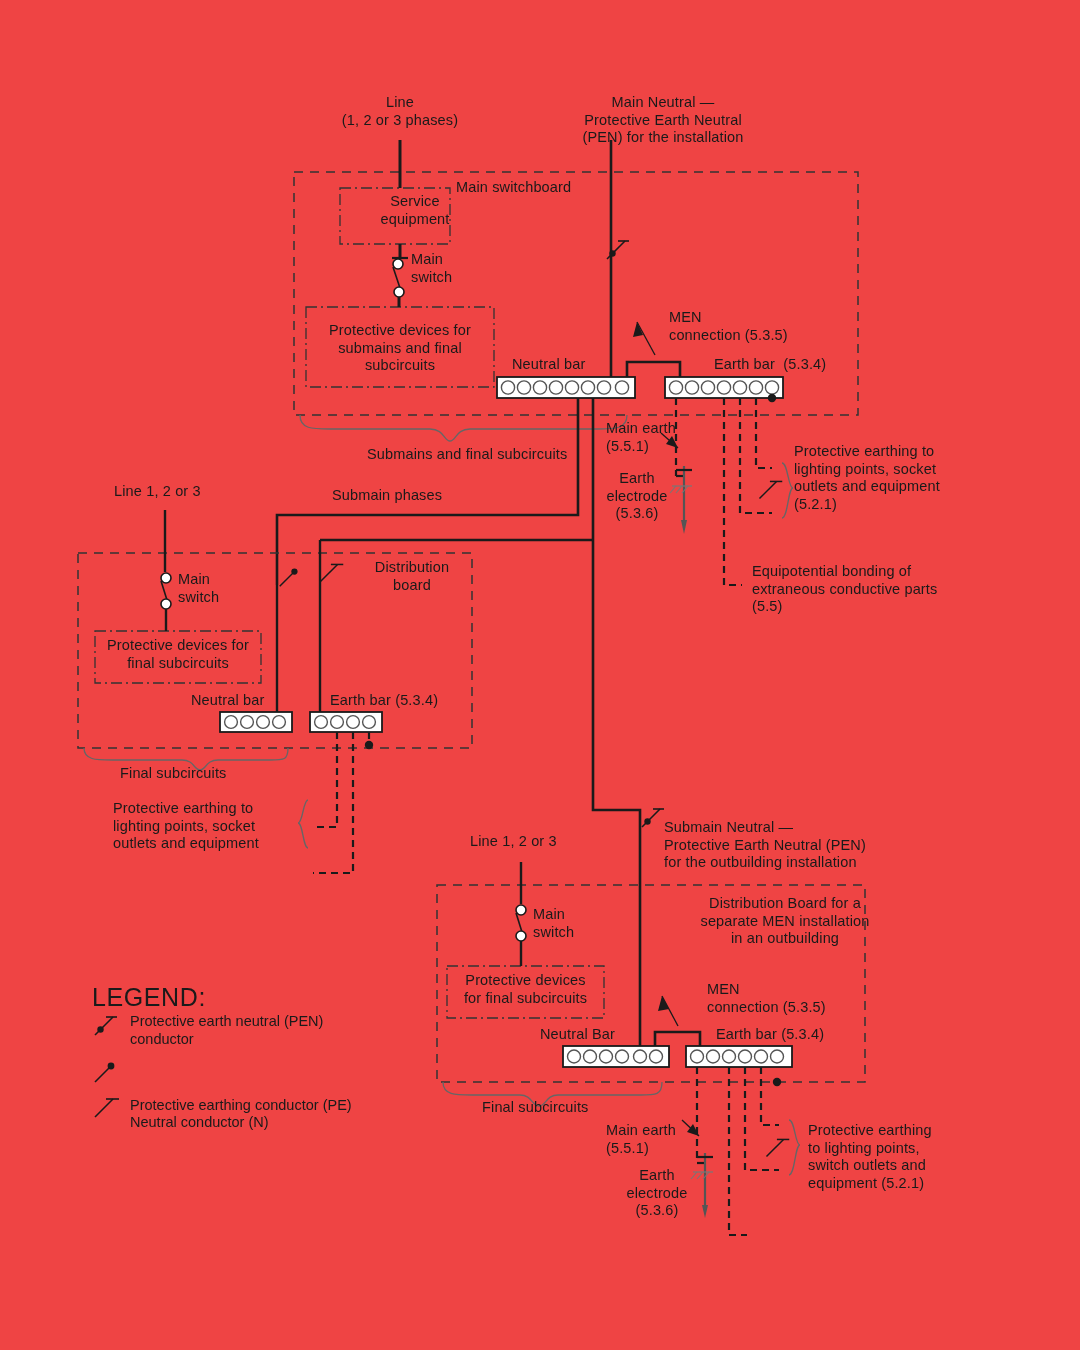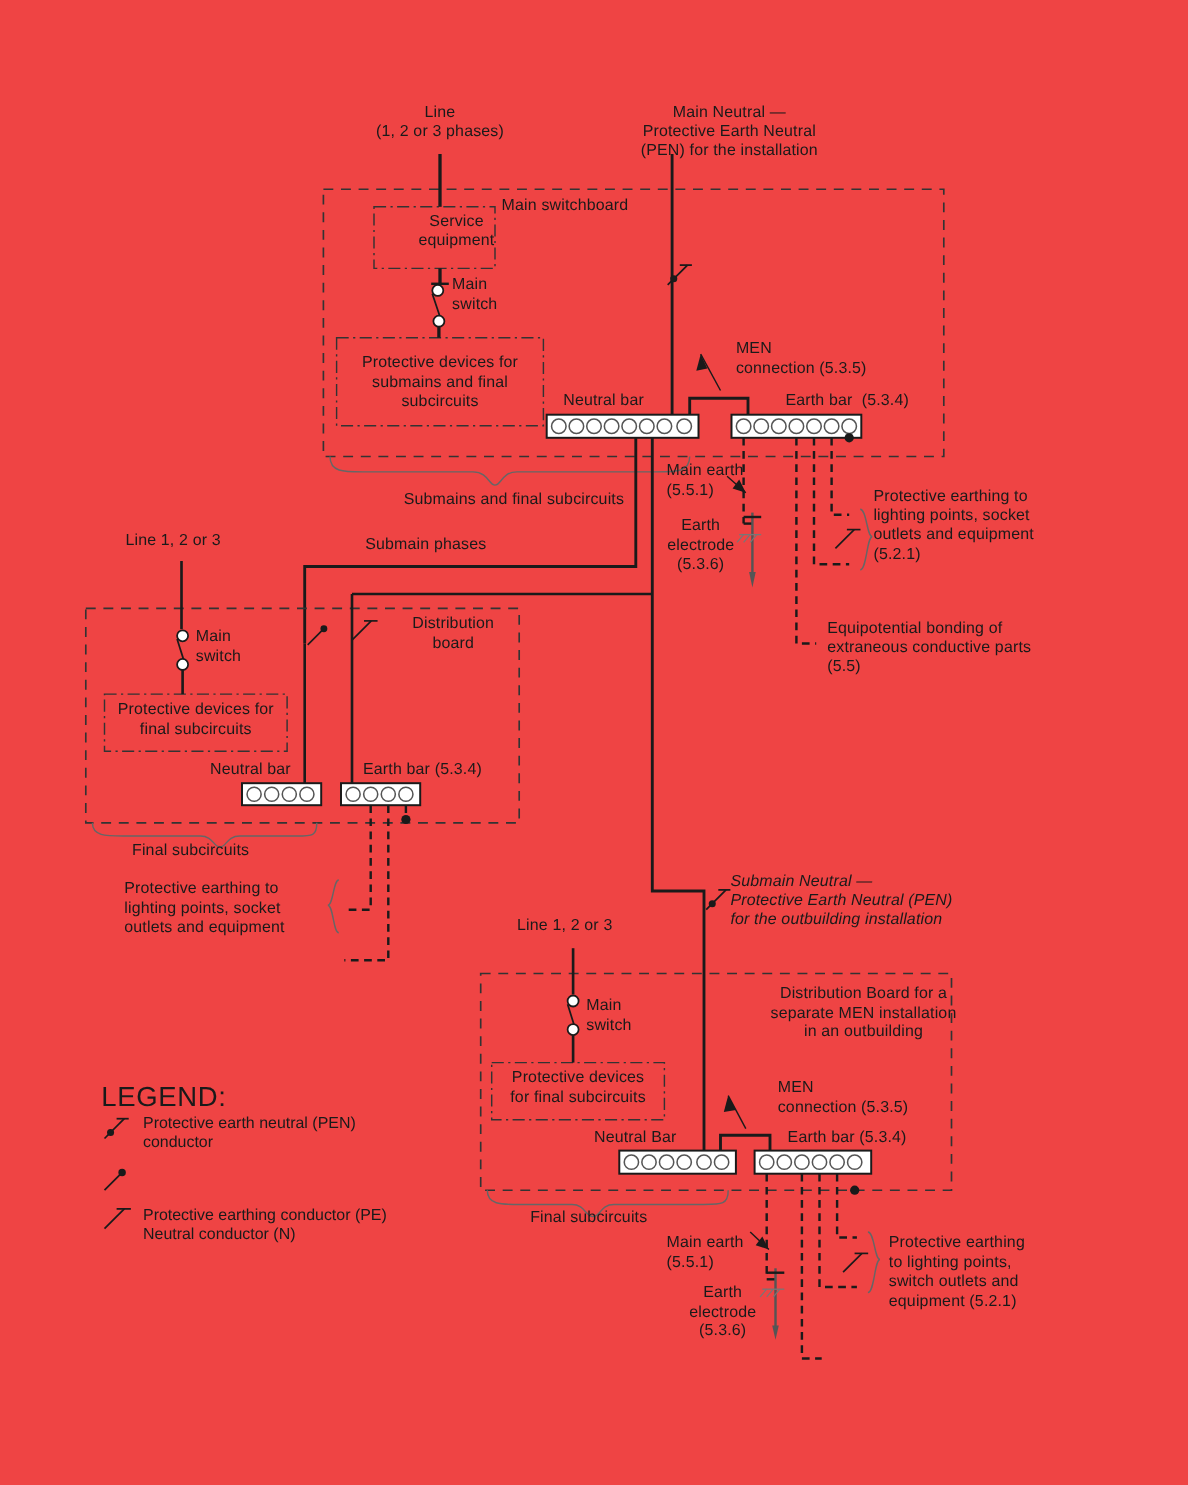--- a/index.html
+++ b/index.html
@@ -332,21 +332,21 @@
   <div class="lbl ctr" style="left:95px;top:637px;width:166px;">Protective devices for
 final subcircuits</div>
   <div class="lbl" style="left:191px;top:692px;">Neutral bar</div>
   <div class="lbl" style="left:330px;top:692px;">Earth bar (5.3.4)</div>
   <div class="lbl" style="left:120px;top:765px;">Final subcircuits</div>
   <div class="lbl" style="left:113px;top:800px;">Protective earthing to
 lighting points, socket
 outlets and equipment</div>
 
   <div class="lbl" style="left:470px;top:833px;">Line 1, 2 or 3</div>
-  <div class="lbl" style="left:664px;top:793px;font-style:italic;">Submain Neutral —
+  <div class="lbl" style="left:664px;top:819px;">Submain Neutral —
 Protective Earth Neutral (PEN)
 for the outbuilding installation</div>
   <div class="lbl ctr" style="left:650px;top:895px;width:270px;">Distribution Board for a
 separate MEN installation
 in an outbuilding</div>
   <div class="lbl" style="left:533px;top:906px;">Main
 switch</div>
   <div class="lbl ctr" style="left:447px;top:972px;width:157px;">Protective devices
 for final subcircuits</div>
   <div class="lbl" style="left:540px;top:1026px;">Neutral Bar</div>

